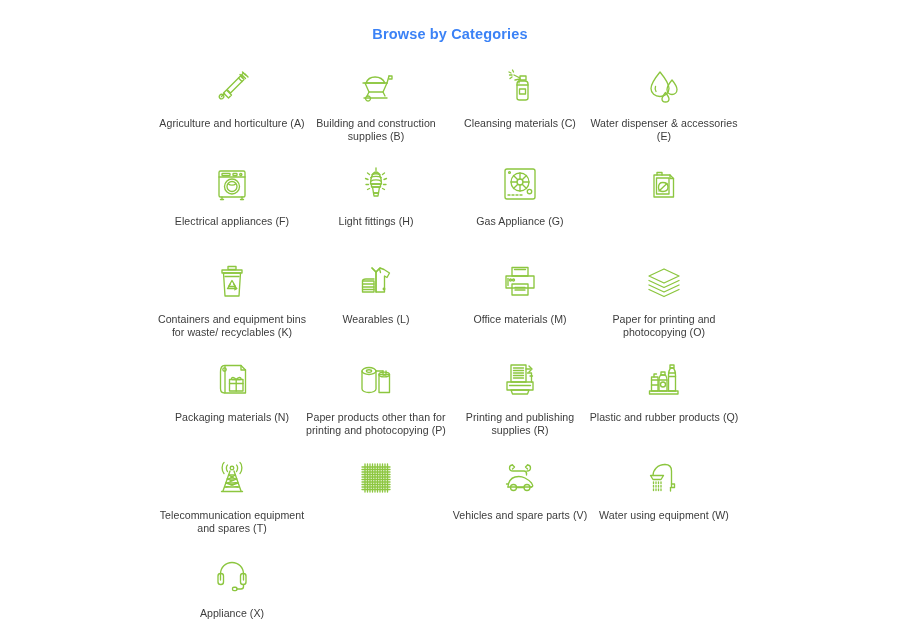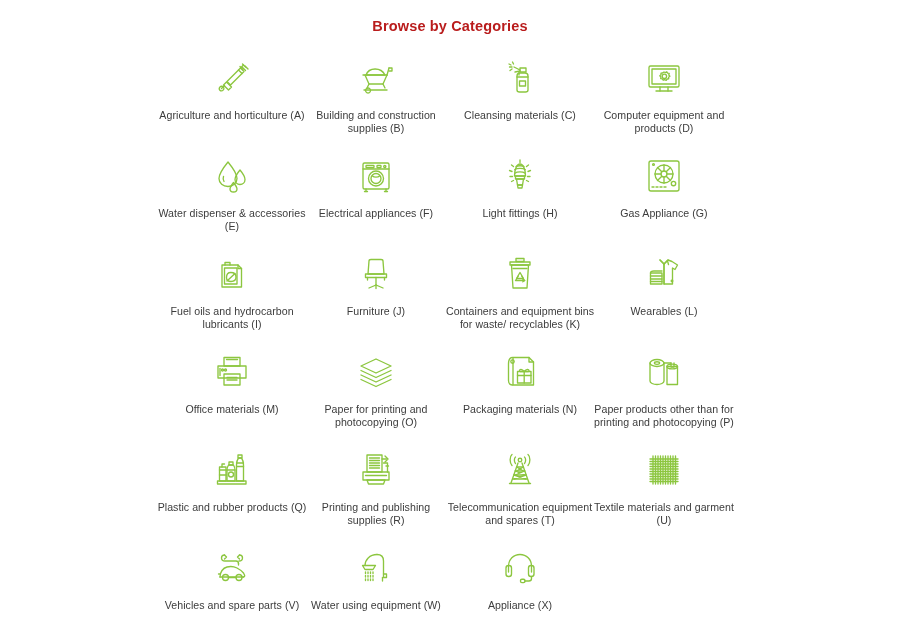--- a/index.html
+++ b/index.html
@@ -15,25 +15,25 @@
     overflow: hidden;
   }
   #page {
     position: relative;
     width: 900px;
     height: 628px;
     background: #ffffff;
   }
   #page-title {
     text-align: center;
-    color: #b91c1c;
+    color: #3b82f6;
     font-size: 14.5px;
     font-weight: bold;
     letter-spacing: 0.15px;
-    margin: 8px;
+    margin: 16px;
     padding-top: 10px;
     line-height: 16px;
   }
   #category-grid {
     position: absolute;
     left: 160px;
     top: 46px;
     width: 576px;
     display: grid;
     grid-template-columns: repeat(4, 144px);
@@ -137,33 +137,20 @@
           <path d="M19.5 23 L25.5 23 L25.5 28 L19.5 28 Z"></path>
           <path d="M11 7 L9 6"></path>
           <path d="M12 9 L9.5 9"></path>
           <path d="M12 11 L10 12.5"></path>
           <path d="M13.5 6 L12.5 4"></path>
         </svg>
       </span>
       <span class="cat-label">Cleansing materials (C)</span>
     </div>
 
-    <div class="category-item">
-      <span class="cat-icon">
-        <svg viewBox="0 0 40 40">
-          <rect x="5" y="8" width="30" height="21" rx="1.5"></rect>
-          <rect x="8" y="11" width="24" height="15"></rect>
-          <path d="M16 29 L16 33 M24 29 L24 33"></path>
-          <path d="M12 33 L28 33"></path>
-          <path d="M20 14 L21.4 14.6 L22.8 13.8 L23.6 15.2 L25.2 15.4 L24.8 17 L25.9 18.2 L24.6 19.2 L24.7 20.8 L23.1 21 L22.2 22.3 L20.7 21.6 L19.2 22.2 L18.3 20.9 L16.7 20.6 L16.9 19 L15.8 17.8 L17 16.8 L17 15.2 L18.6 15 Z"></path>
-          <circle cx="20.4" cy="18.3" r="2.2"></circle>
-        </svg>
-      </span>
-      <span class="cat-label">Computer equipment and products (D)</span>
-    </div>
 
     <div class="category-item">
       <span class="cat-icon">
         <svg viewBox="0 0 40 40">
           <path d="M16 6 C16 6, 7 17, 7 22.5 C7 27.2 11 30.5 16 30.5 C21 30.5 25 27.2 25 22.5 C25 17 16 6 16 6 Z"></path>
           <path d="M11.5 20.5 C11 22 11 24 12 25.5"></path>
           <path d="M28 14 C28 14, 23 20, 23 23.5 C23 26.3 25.2 28.5 28 28.5 C30.8 28.5 33 26.3 33 23.5 C33 20 28 14 28 14 Z"></path>
           <path d="M21.5 26.5 C21.5 26.5 18 31, 18 33 C18 34.8 19.6 36 21.5 36 C23.4 36 25 34.8 25 33 C25 31 21.5 26.5 21.5 26.5 Z"></path>
         </svg>
       </span>
@@ -228,36 +215,22 @@
       <span class="cat-icon">
         <svg viewBox="0 0 40 40">
           <path d="M10 11 L26 11 L29.5 14.5 L29.5 33 L10 33 Z"></path>
           <path d="M26 11 L26 14.5 L29.5 14.5"></path>
           <path d="M13 11 L13 8.5 L18 8.5 L18 11"></path>
           <path d="M12.5 14 L25 14 L25 30 L12.5 30 Z"></path>
           <path d="M18.8 18.5 C22.5 18.5, 24 20, 24 23 C24 26, 22 27.5, 19 27.5 C16 27.5, 14.5 26, 14.5 23.5 C14.5 20.5, 16 18.5, 18.8 18.5 Z"></path>
           <path d="M15 27 L23 19.5"></path>
         </svg>
       </span>
-      <span class="cat-label">Fuel oils and hydrocarbon lubricants (I)</span>
-    </div>
-
-    <div class="category-item">
-      <span class="cat-icon">
-        <svg viewBox="0 0 40 40">
-          <path d="M13 7 C13 6, 13.8 5.5, 15 5.5 L25 5.5 C26.2 5.5, 27 6, 27 7 L28 20 L12 20 Z"></path>
-          <path d="M9.5 20 L30.5 20 L30.5 23.5 L9.5 23.5 Z"></path>
-          <path d="M11.5 23.5 L11.5 26 M28.5 23.5 L28.5 26"></path>
-          <path d="M20 23.5 L20 31"></path>
-          <path d="M13 34 L20 31 L27 34"></path>
-          <path d="M20 31 L20 34.5"></path>
-        </svg>
-      </span>
-      <span class="cat-label">Furniture (J)</span>
-    </div>
+    </div>
+
 
     <div class="category-item">
       <span class="cat-icon">
         <svg viewBox="0 0 40 40">
           <path d="M16 4.5 L24 4.5 L24 7.5 L16 7.5 Z"></path>
           <path d="M10 8 L30 8 L30 11 L10 11 Z"></path>
           <path d="M11.5 11 L28.5 11 L27 34 L13 34 Z"></path>
           <path d="M13 14.5 L27 14.5"></path>
           <path d="M20 18.5 L23.5 24.5 L16.5 24.5 Z"></path>
           <path d="M18.3 22 L16 26 M21.7 22 L24 26"></path>
@@ -336,20 +309,37 @@
           <ellipse cx="13" cy="11" rx="7" ry="3.5"></ellipse>
           <path d="M6 11 L6 29 C6 31, 9.2 32.5, 13 32.5 C16.8 32.5, 20 31, 20 29 L20 11"></path>
           <ellipse cx="13" cy="11" rx="2.6" ry="1.3"></ellipse>
           <path d="M20 11 L27 11"></path>
           <path d="M27 11 L27 15 L30 15 L30 11"></path>
           <path d="M23 14.5 L23 32.5 L33.5 32.5 L33.5 14.5 Z"></path>
           <ellipse cx="28.2" cy="14.5" rx="5.3" ry="2.4"></ellipse>
         </svg>
       </span>
       <span class="cat-label">Paper products other than for printing and photocopying (P)</span>
+    </div>
+
+    <div class="category-item">
+      <span class="cat-icon">
+        <svg viewBox="0 0 40 40">
+          <path d="M11 5 L26 5 L26 22 L11 22 Z"></path>
+          <path d="M13.5 8 L23.5 8 M13.5 10.5 L23.5 10.5 M13.5 13 L23.5 13 M13.5 15.5 L23.5 15.5 M13.5 18 L23.5 18"></path>
+          <path d="M26 9 L30.5 9"></path>
+          <path d="M29 6 L32 9 L29 12"></path>
+          <path d="M7 22 L33 22 L33 30 L7 30 Z"></path>
+          <path d="M9.5 25.5 L30.5 25.5"></path>
+          <path d="M11 30 L29 30 L27.5 34 L12.5 34 Z"></path>
+          <path d="M27.5 13 L31.5 13 L31.5 22"></path>
+          <path d="M30 16 L32.5 16"></path>
+        </svg>
+      </span>
+      <span class="cat-label">Printing and publishing supplies (R)</span>
     </div>
 
     <div class="category-item">
       <span class="cat-icon">
         <svg viewBox="0 0 40 40">
           <path d="M26 5 L30 5 L30 8 L26 8 Z"></path>
           <path d="M26.5 8 C25 10, 24.5 12, 24.5 15 L24.5 31 L31.5 31 L31.5 15 C31.5 12, 31 10, 29.5 8 Z"></path>
           <path d="M24.5 13 L31.5 13 M24.5 16.5 L31.5 16.5"></path>
           <path d="M17 12 L21 12 L21 15 L17 15 Z"></path>
           <path d="M16.5 15 C15.5 16.5, 15 18, 15 20.5 L15 31 L23 31 L23 20.5 C23 18, 22.5 16.5, 21.5 15 Z"></path>
@@ -357,37 +347,20 @@
           <circle cx="19" cy="24.5" r="2.5"></circle>
           <path d="M7.5 17 L14 17 L14 31 L7.5 31 Z"></path>
           <path d="M7.5 20 L14 20 M7.5 25 L14 25"></path>
           <path d="M10 17 L10 14 L12.5 14"></path>
           <path d="M5.5 31 L34 31 L34 34 L5.5 34 Z"></path>
         </svg>
       </span>
       <span class="cat-label">Plastic and rubber products (Q)</span>
     </div>
 
-    <div class="category-item">
-      <span class="cat-icon">
-        <svg viewBox="0 0 40 40">
-          <path d="M11 5 L26 5 L26 22 L11 22 Z"></path>
-          <path d="M13.5 8 L23.5 8 M13.5 10.5 L23.5 10.5 M13.5 13 L23.5 13 M13.5 15.5 L23.5 15.5 M13.5 18 L23.5 18"></path>
-          <path d="M26 9 L30.5 9"></path>
-          <path d="M29 6 L32 9 L29 12"></path>
-          <path d="M7 22 L33 22 L33 30 L7 30 Z"></path>
-          <path d="M9.5 25.5 L30.5 25.5"></path>
-          <path d="M11 30 L29 30 L27.5 34 L12.5 34 Z"></path>
-          <path d="M27.5 13 L31.5 13 L31.5 22"></path>
-          <path d="M30 16 L32.5 16"></path>
-        </svg>
-      </span>
-      <span class="cat-label">Printing and publishing supplies (R)</span>
-    </div>
-
 
     <div class="category-item">
       <span class="cat-icon">
         <svg viewBox="0 0 40 40">
           <circle cx="20" cy="10" r="1.8"></circle>
           <path d="M15.5 7 C14 8, 14 12, 15.5 13.5"></path>
           <path d="M24.5 7 C26 8, 26 12, 24.5 13.5"></path>
           <path d="M12 4.5 C9.5 6.5, 9.5 13, 12 15.5"></path>
           <path d="M28 4.5 C30.5 6.5, 30.5 13, 28 15.5"></path>
           <path d="M18 13 L11 33 M22 13 L29 33"></path>
@@ -403,21 +376,20 @@
 
     <div class="category-item">
       <span class="cat-icon">
         <svg viewBox="0 0 40 40">
           <path d="M9 6 L9 34 M14 6 L14 34 M19 6 L19 34 M24 6 L24 34 M29 6 L29 34"></path>
           <path d="M6 9 L34 9 M6 14 L34 14 M6 19 L34 19 M6 24 L34 24 M6 29 L34 29"></path>
           <path d="M11.5 6 L11.5 34 M16.5 6 L16.5 34 M21.5 6 L21.5 34 M26.5 6 L26.5 34 M31.5 6 L31.5 34"></path>
           <path d="M6 11.5 L34 11.5 M6 16.5 L34 16.5 M6 21.5 L34 21.5 M6 26.5 L34 26.5 M6 31.5 L34 31.5"></path>
         </svg>
       </span>
-      <span class="cat-label">Textile materials and garment (U)</span>
     </div>
 
     <div class="category-item">
       <span class="cat-icon">
         <svg viewBox="0 0 40 40">
           <path d="M12.5 7 C10.5 7, 9.5 8.5, 9.5 10 C9.5 11.8, 11 13, 13 13 L24 13 C25.5 13, 26.5 14, 26.5 15.5"></path>
           <path d="M12.5 7 L14.5 9 L12.5 11"></path>
           <path d="M27.5 7 C29.5 7, 30.5 8.5, 30.5 10 C30.5 11.8, 29 13, 27 13"></path>
           <path d="M27.5 7 L25.5 9 L27.5 11"></path>
           <path d="M26.5 15.5 L26.5 17"></path>

